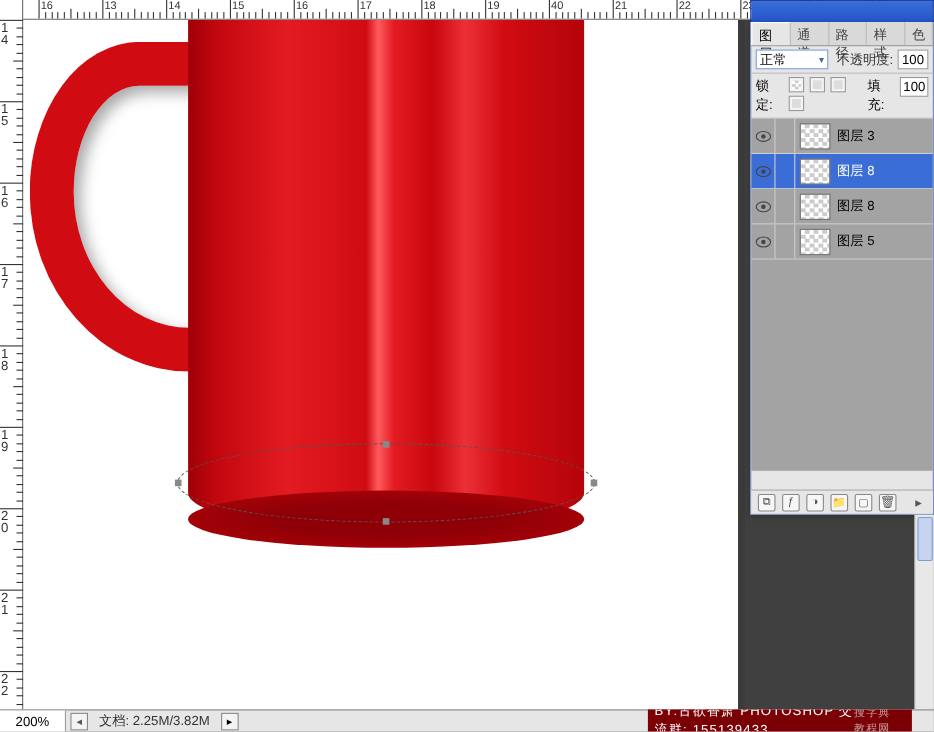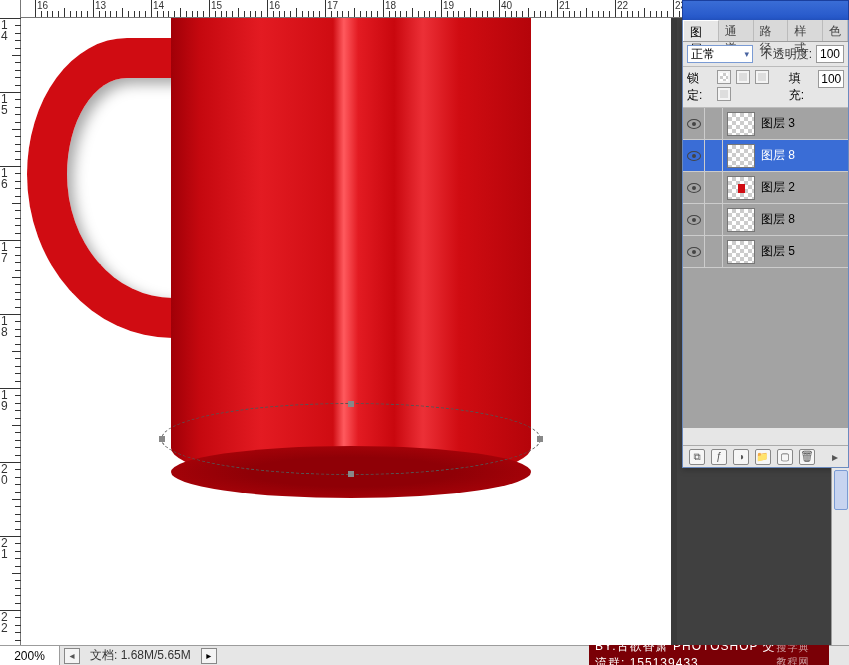--- a/index.html
+++ b/index.html
@@ -516,28 +516,20 @@
         </div>
         <div class="link-col"></div>
         <div class="thumb"></div>
         <div class="layer-name">图层 8</div>
       </div>
       <div class="layer-row">
         <div class="vis-col">
           <div class="eye"></div>
         </div>
         <div class="link-col"></div>
-        <div class="thumb red"></div>
-        <div class="layer-name">图层 2</div>
-      </div>
-      <div class="layer-row">
-        <div class="vis-col">
-          <div class="eye"></div>
-        </div>
-        <div class="link-col"></div>
         <div class="thumb"></div>
         <div class="layer-name">图层 8</div>
       </div>
       <div class="layer-row">
         <div class="vis-col">
           <div class="eye"></div>
         </div>
         <div class="link-col"></div>
         <div class="thumb"></div>
         <div class="layer-name">图层 5</div>
@@ -556,21 +548,21 @@
 
 <div class="right-sb">
   <div class="right-sb-thumb"></div>
 </div>
 
 <div class="status-bar">
   <div class="sb-zoom">200%</div>
   <div class="sb-arrow">◂</div>
   <span class="sb-doc">
     <span>文档:</span>
-    <span>1.68M/5.65M</span>
+    <span>2.25M/3.82M</span>
   </span>
   <div class="sb-divider">▸</div>
 </div>
 
 <div class="watermark">
   <span>BY:古欲香萧  PHOTOSHOP  交流群: 155139433</span>
   <span class="wm2">搜字典 教程网</span>
 </div>
 
 </body></html>

